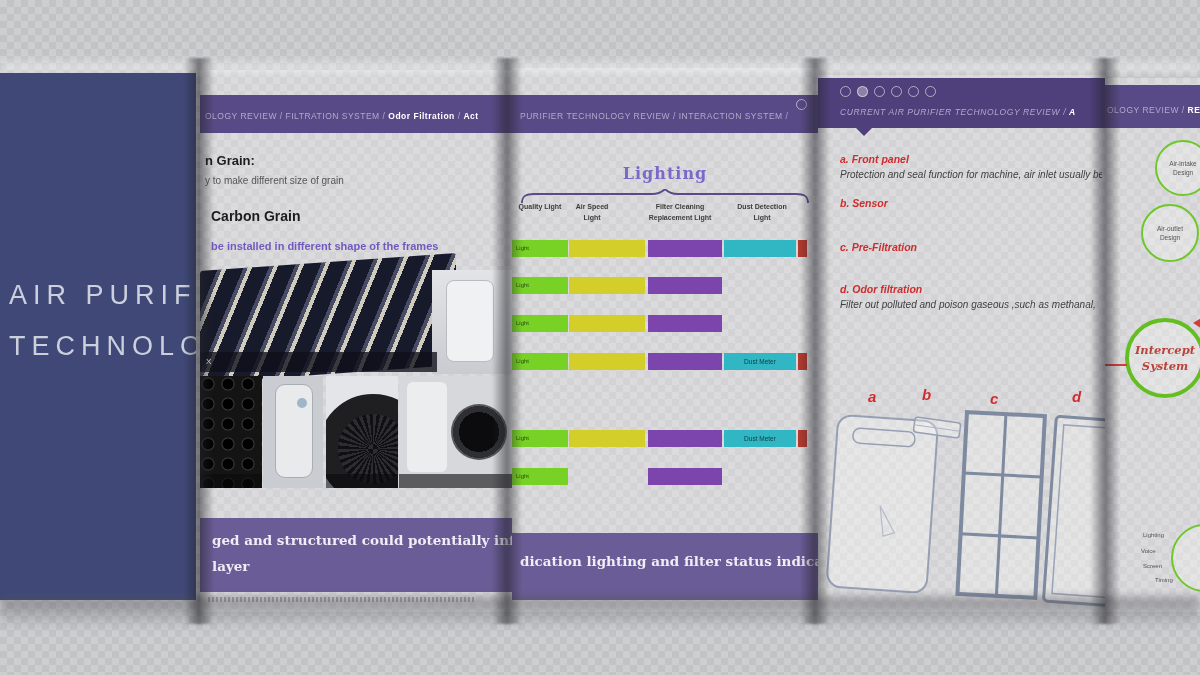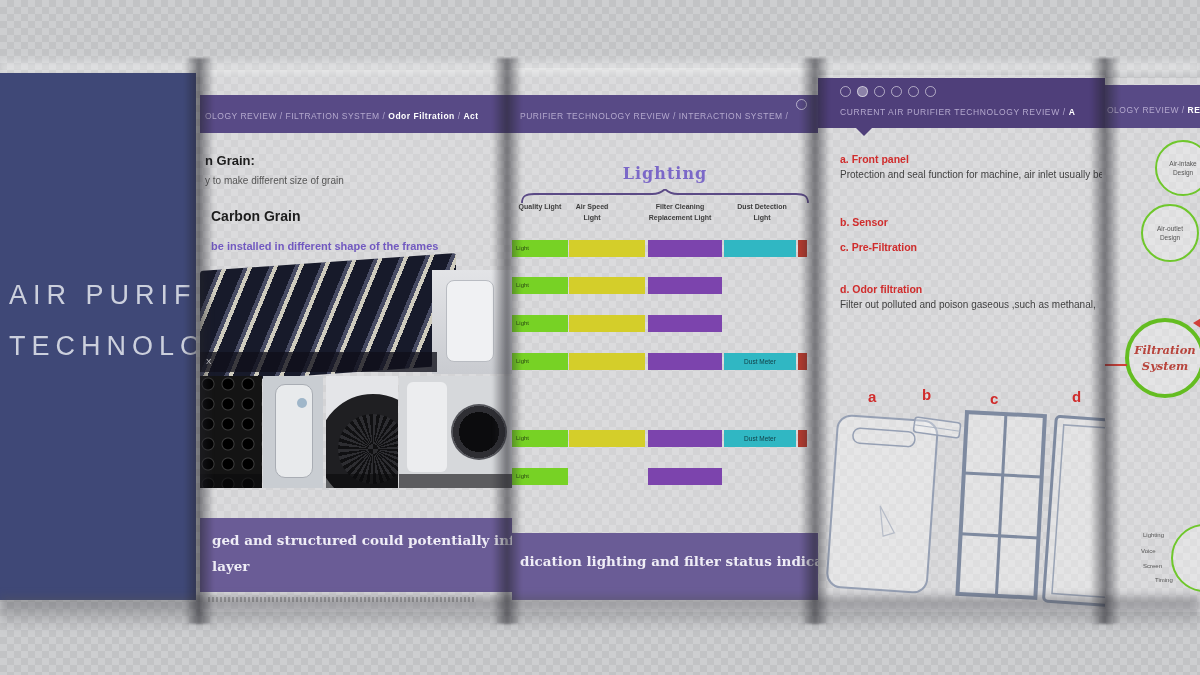--- a/index.html
+++ b/index.html
@@ -84,21 +84,21 @@
   .bar{position:absolute;top:0;height:17px;font-size:6px;line-height:17px;}
   .bar-green{background:#77d225;color:#2a4a12;padding-left:4px;box-sizing:border-box;}
   .bar-yellow{background:#d4ce2a;}
   .bar-purple{background:#7c44ad;}
   .bar-cyan{background:#30b7c3;color:#113c44;text-align:center;font-size:6.5px;}
   .bar-red{background:#b03a2e;}
   #slide3 .banner{top:465px;height:67px;}
   #s3-banner-text{position:absolute;left:8px;top:20px;font-size:13.5px;white-space:nowrap;}
 
   
-  #slide4{left:818px;top:75px;width:287px;height:537px;}
+  #slide4{left:818px;top:75px;width:287px;height:537px;font-style:italic;}
   #slide4 .hdr{top:3px;height:50px;background:#4f3f7a;}
   #slide4 .hdr .txt{top:29px;left:22px;letter-spacing:.6px;}
   .s4icons{position:absolute;left:22px;top:8px;}
   .s4icons .ring{margin-right:6px;}
   .s4icons .ring.active{background:rgba(255,255,255,0.35);}
   .s4-pointer{position:absolute;left:38px;top:53px;width:0;height:0;
     border-left:8px solid transparent;border-right:8px solid transparent;border-top:8px solid #4f3f7a;}
   .s4item{position:absolute;left:22px;width:262px;}
   .s4item .t{font-size:10.5px;font-weight:bold;color:#d02c2c;margin-bottom:3px;}
   .s4item .d{font-size:10px;color:#3f3f3f;line-height:1.35;white-space:nowrap;overflow:hidden;}
@@ -232,21 +232,21 @@
     <div class="hdr">
       <div class="s4icons"><span class="ring"></span><span class="ring active"></span><span class="ring"></span><span class="ring"></span><span class="ring"></span><span class="ring"></span></div>
       <div class="txt"><span>CURRENT AIR PURIFIER TECHNOLOGY REVIEW / </span><b>A</b></div>
     </div>
     <div class="s4-pointer"></div>
     <div id="s4items">
         <div class="s4item" style="top: 78px;">
           <div class="t">a. Front panel</div>
           <div class="d">Protection and seal function for machine, air inlet usually be</div>
         </div>
-        <div class="s4item" style="top: 122px; margin-top: 19px;">
+        <div class="s4item" style="top: 122px;">
           <div class="t">b. Sensor</div>
         </div>
         <div class="s4item" style="top: 166px;">
           <div class="t">c. Pre-Filtration</div>
         </div>
         <div class="s4item" style="top: 208px;">
           <div class="t">d. Odor filtration</div>
           <div class="d">Filter out polluted and poison gaseous ,such as methanal,</div>
         </div>
       </div>
@@ -286,21 +286,21 @@
     <div id="s5circles">
         <div class="gcircle" style="left: 50px; top: 62px; width: 56px; height: 56px;">
           <div>Air-intake</div>
           <div>Design</div>
         </div>
         <div class="gcircle" style="left: 36px; top: 126px; width: 58px; height: 58px;">
           <div>Air-outlet</div>
           <div>Design</div>
         </div>
         <div class="gcircle big" style="left: 20px; top: 240px; width: 80px; height: 80px;">
-          <div>Filtration</div>
+          <div>Intercept</div>
           <div>System</div>
         </div>
       </div>
     <div class="s5-dash"></div>
     <div class="s5-arrow"></div>
     <div id="s5labels">
         <div class="s5label" style="left: 38px; top: 454px;">Lighting</div>
         <div class="s5label" style="left: 36px; top: 470px;">Voice</div>
         <div class="s5label" style="left: 38px; top: 485px;">Screen</div>
         <div class="s5label" style="left: 50px; top: 499px;">Timing</div>

